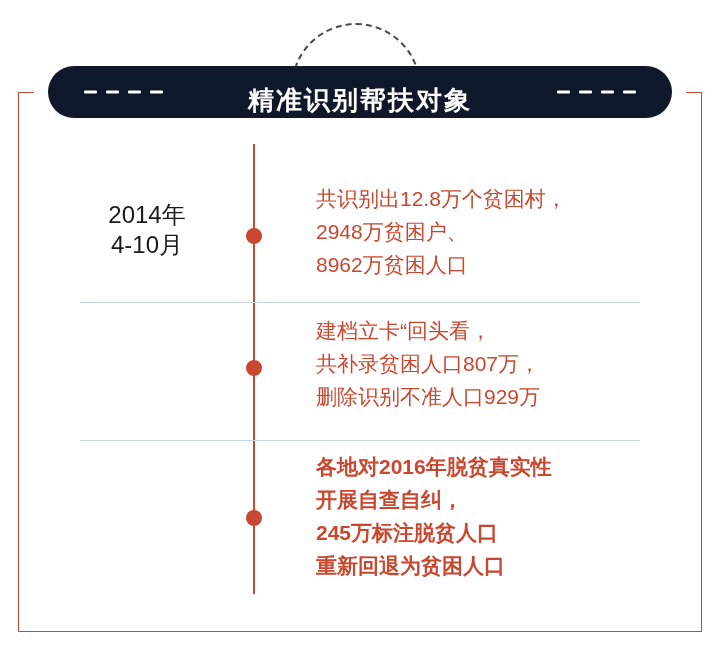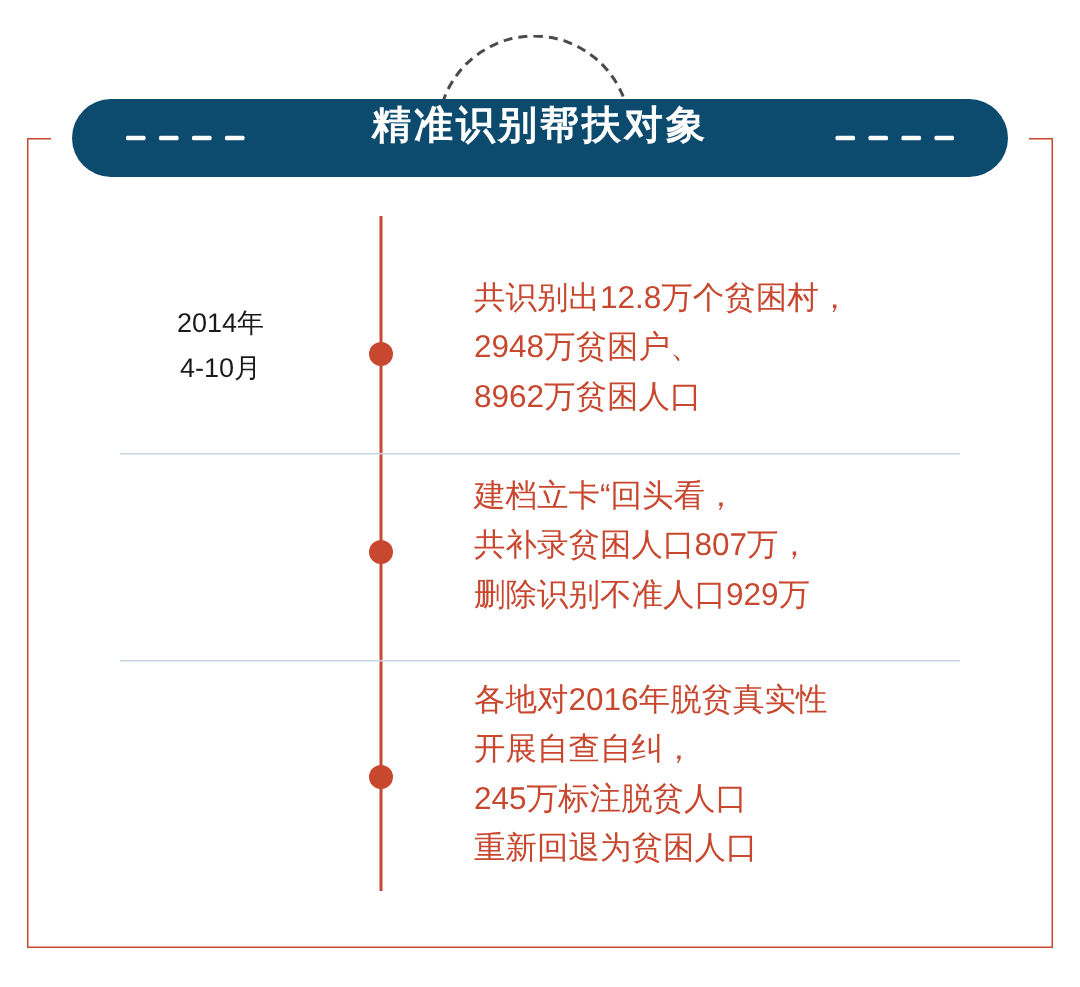--- a/index.html
+++ b/index.html
@@ -53,24 +53,24 @@
     box-sizing: border-box;
   }
 
   
   .banner {
     position: absolute;
     left: 48px;
     top: 66px;
     width: 624px;
     height: 52px;
-    background: #0c4a6e;
+    background: #0f172a;
     border-radius: 26px;
     display: flex;
-    align-items: flex-start;
+    align-items: flex-end;
     justify-content: center;
   }
   .banner-title {
     color: #ffffff;
     font-size: 26px;
     font-weight: bold;
     letter-spacing: 2px;
     z-index: 3;
     position: relative;
   }
@@ -126,21 +126,21 @@
   }
   .div-1 { top: 210px; }
   .div-2 { top: 348px; }
 
   .date {
     position: absolute;
     left: 40px;
     width: 178px;
     text-align: center;
     color: #1a1a1a;
-    font-size: 18px;
+    font-size: 24px;
     line-height: 30px;
     white-space: pre-line;
   }
   .dot {
     position: absolute;
     left: 228px;
     width: 16px;
     height: 16px;
     border-radius: 50%;
     background: #c8472f;
@@ -159,21 +159,21 @@
   .r1 .date { top: 30px; }
   .r1 .dot  { top: 58px; }
   .r1 .desc { top: 12px; }
 
   .r2 .date { top: 22px; }
   .r2 .dot  { top: 50px; }
   .r2 .desc { top: 4px; }
 
   .r3 .date { top: 42px; }
   .r3 .dot  { top: 70px; }
-  .r3 .desc { top: 10px; }
+  .r3 .desc { top: 10px; font-weight: bold; }
 </style>
 </head>
 <body>
 
 <div id="page">
 
   <div class="deco-circle"></div>
 
   <div class="frame"></div>
   <div class="frame-gap"></div>

